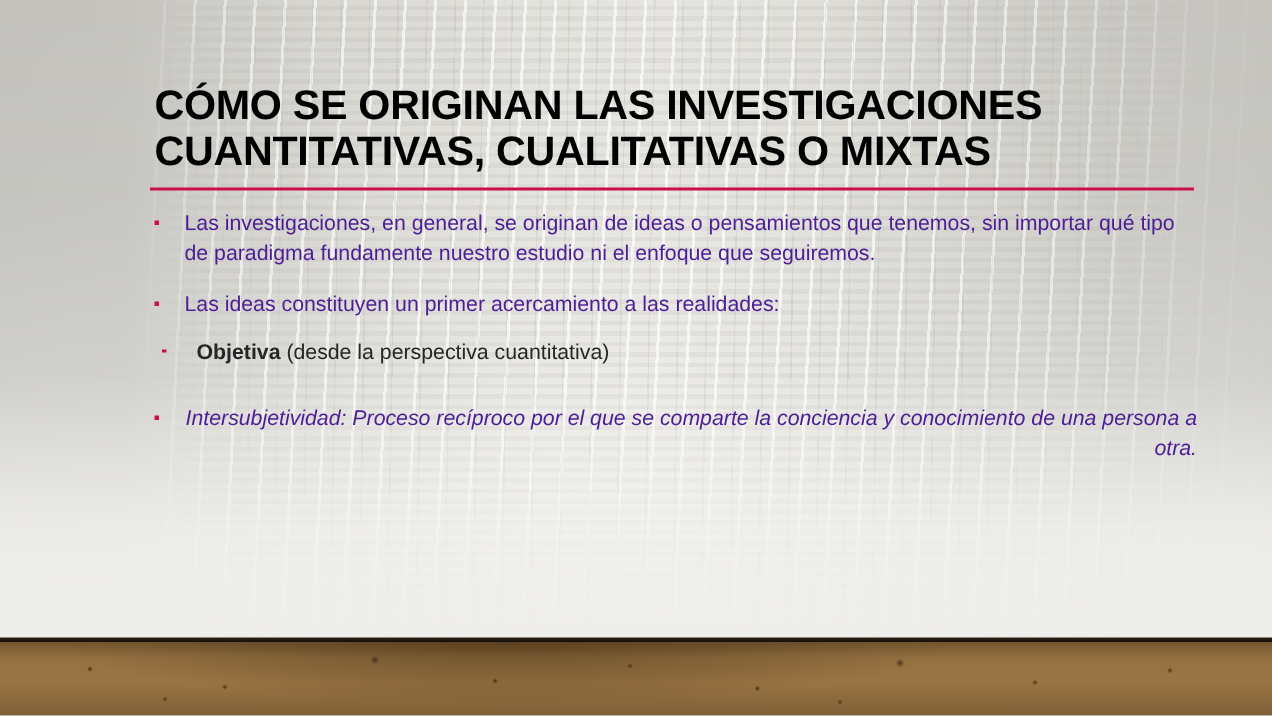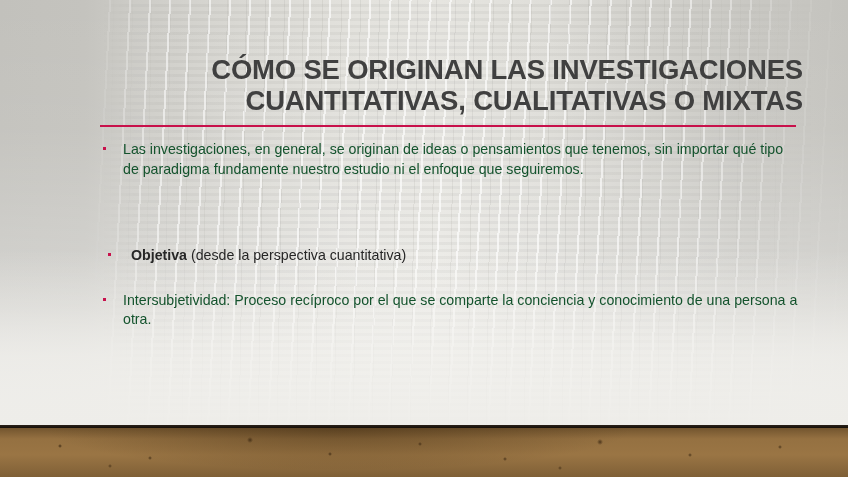--- a/index.html
+++ b/index.html
@@ -135,62 +135,60 @@
       radial-gradient(circle 2px at 780px 19px, rgba(45,28,10,.7), rgba(45,28,10,0)),
       radial-gradient(circle 2px at 110px 38px, rgba(45,28,10,.6), rgba(45,28,10,0)),
       radial-gradient(circle 2px at 560px 40px, rgba(45,28,10,.6), rgba(45,28,10,0));
   }
 
   
   .title{
     position:absolute;left:103px;top:54px;width:700px;
     font-size:27.5px;line-height:31px;font-weight:bold;
     letter-spacing:-0.2px;
-    color:#404040;
+    color:#000000;
     text-transform:uppercase;
-    text-align:right;
   }
   .accent-rule{
     position:absolute;left:100px;top:125px;width:696px;height:2px;
     background:#c8114b;
   }
 
   
   .body{
     position:absolute;left:98px;top:140px;width:700px;
   }
   .bullet{
     position:relative;display:block;
     padding-left:25px;
-    color:#14532d;
+    color:#4c1d95;
     font-size:14.2px;line-height:19.5px;
   }
   .bullet .mark{
     position:absolute;left:5px;top:7px;
     width:3px;height:3px;background:#c8114b;
   }
   .lvl1{margin-bottom:0;}
   .gap-a{height:15px;}
   .gap-b{height:12px;}
   .gap-c{height:14px;}
 
   .sub{
     position:relative;display:block;
     padding-left:33px;
     color:#262626;
     font-size:14.2px;line-height:19.5px;
     margin-bottom:11px;
-    margin-top:40px;
   }
   .sub .mark{
     position:absolute;left:10px;top:7px;
     width:2.5px;height:2.5px;background:#c8114b;
   }
   .sub b{font-weight:bold;}
-  .ital{}
+  .ital{font-style:italic;text-align:right;}
 </style>
 </head>
 <body>
 
 <div class="slide">
 
   <div class="wall"></div>
   <div class="blinds"></div>
   <div class="blinds2"></div>
   <div class="wall-wash"></div>
@@ -207,20 +205,24 @@
 
   <div class="body">
 
     <div class="bullet lvl1">
       <span class="mark"></span>
       <span>Las investigaciones, en general, se originan de ideas o pensamientos que tenemos, sin importar qué tipo de paradigma fundamente nuestro estudio ni el enfoque que seguiremos.</span>
     </div>
 
     <div class="gap-a"></div>
 
+    <div class="bullet lvl1">
+      <span class="mark"></span>
+      <span>Las ideas constituyen un primer acercamiento a las realidades:</span>
+    </div>
 
     <div class="gap-b"></div>
 
     <div class="sub">
       <span class="mark"></span>
       <b>Objetiva</b><span> (desde la perspectiva cuantitativa)</span>
     </div>
 
 
 

